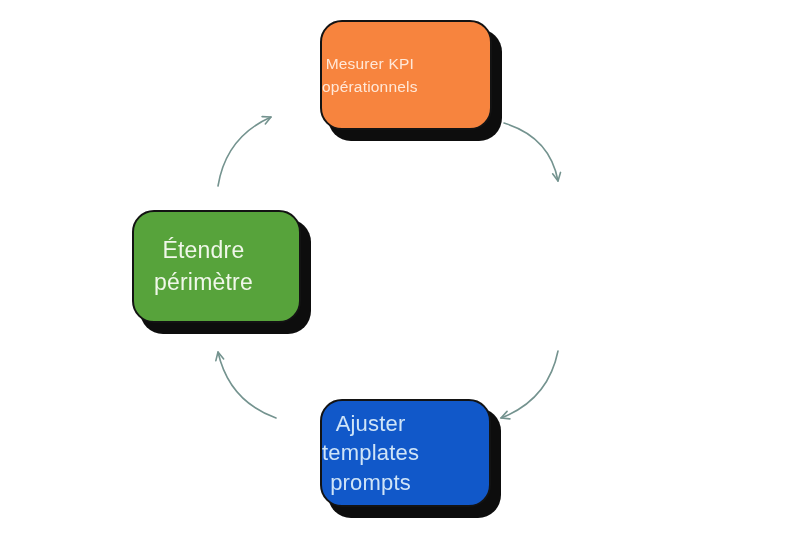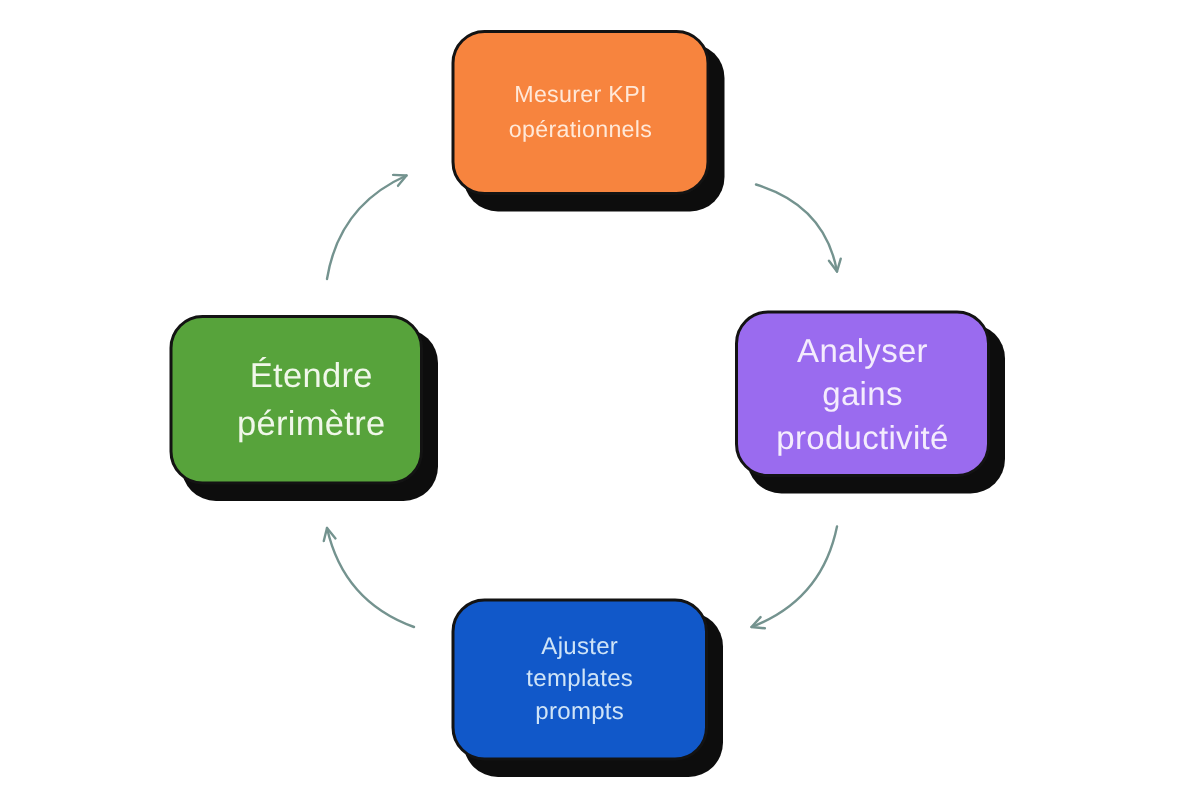--- a/index.html
+++ b/index.html
@@ -18,39 +18,39 @@
     position: absolute;
     left: 0; top: 0;
     width: 800px; height: 533px;
     z-index: 1;
   }
   .node {
     position: absolute;
     z-index: 2;
     display: flex;
     align-items: center;
-    justify-content: center;
     text-align: center;
     border: 2px solid #131313;
     border-radius: 22px;
     box-shadow: 9px 10px 0 1px #0d0d0d;
     box-sizing: border-box;
+    margin-left: 19px;
   }
   .node-label {
     white-space: pre-line;
     font-weight: 500;
     letter-spacing: 0.2px;
   }
   .node-top    { left: 301px; top: 20px;  width: 172px; height: 110px; }
   .node-right  { left: 490px; top: 207px; width: 170px; height: 111px; }
   .node-bottom { left: 301px; top: 399px; width: 171px; height: 108px; }
   .node-left   { left: 113px; top: 210px; width: 169px; height: 113px; }
   .node-top .node-label    { font-size: 15.5px; line-height: 1.5; }
   .node-right .node-label  { font-size: 22px;   line-height: 1.32; }
-  .node-bottom .node-label { font-size: 16px;   line-height: 1.32; }
+  .node-bottom .node-label { font-size: 22px;   line-height: 1.32; }
   .node-left .node-label   { font-size: 23px;   line-height: 1.35; }
 </style>
 </head>
 <body style="background: rgb(255, 255, 255);">
 
 <div class="canvas">
 
   <svg class="arrow-layer" viewBox="0 0 800 533" xmlns="http://www.w3.org/2000/svg">
     <defs>
       <marker id="ah" markerWidth="14" markerHeight="14" refX="9" refY="5" orient="auto" markerUnits="userSpaceOnUse">
@@ -61,25 +61,20 @@
     <path d="M 504 123 Q 550 137 558 181" fill="none" stroke-width="1.6" stroke-linecap="round" marker-end="url(#ah)" stroke="#74938F"></path>
     <path d="M 558 351 Q 548 400 501 418" fill="none" stroke-width="1.6" stroke-linecap="round" marker-end="url(#ah)" stroke="#74938F"></path>
     <path d="M 276 418 Q 229 401 218 352" fill="none" stroke-width="1.6" stroke-linecap="round" marker-end="url(#ah)" stroke="#74938F"></path>
   </svg>
 
   <div class="node node-top" style="background-color: rgb(247, 132, 62); color: rgb(255, 232, 216); border-color: rgb(19, 19, 19);">
     <div class="node-label">Mesurer KPI
 opérationnels</div>
   </div>
 
-  <div class="node node-right" style="background-color: rgb(154, 107, 239); color: rgb(244, 236, 253); border-color: rgb(19, 19, 19);">
-    <div class="node-label">Analyser
-gains
-productivité</div>
-  </div>
 
   <div class="node node-bottom" style="background-color: rgb(17, 88, 201); color: rgb(207, 228, 247); border-color: rgb(19, 19, 19);">
     <div class="node-label">Ajuster
 templates
 prompts</div>
   </div>
 
   <div class="node node-left" style="background-color: rgb(87, 163, 59); color: rgb(240, 247, 233); border-color: rgb(19, 19, 19); padding-left: 20px;">
     <div class="node-label">Étendre
 périmètre</div>

